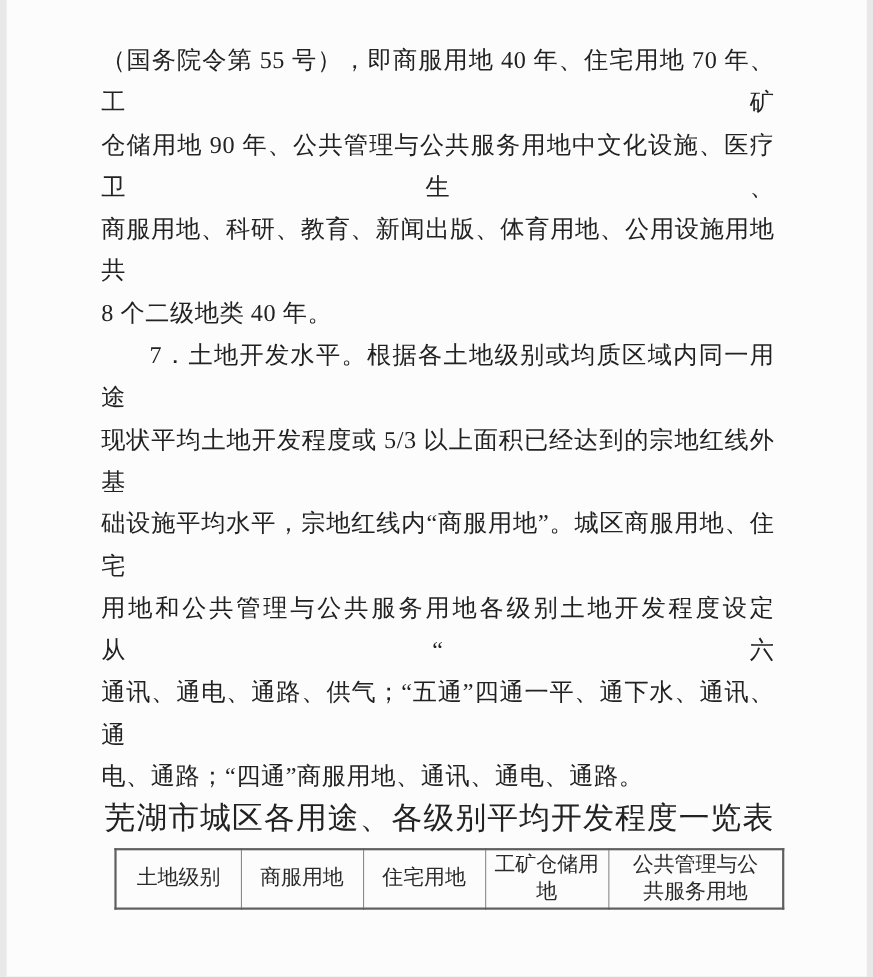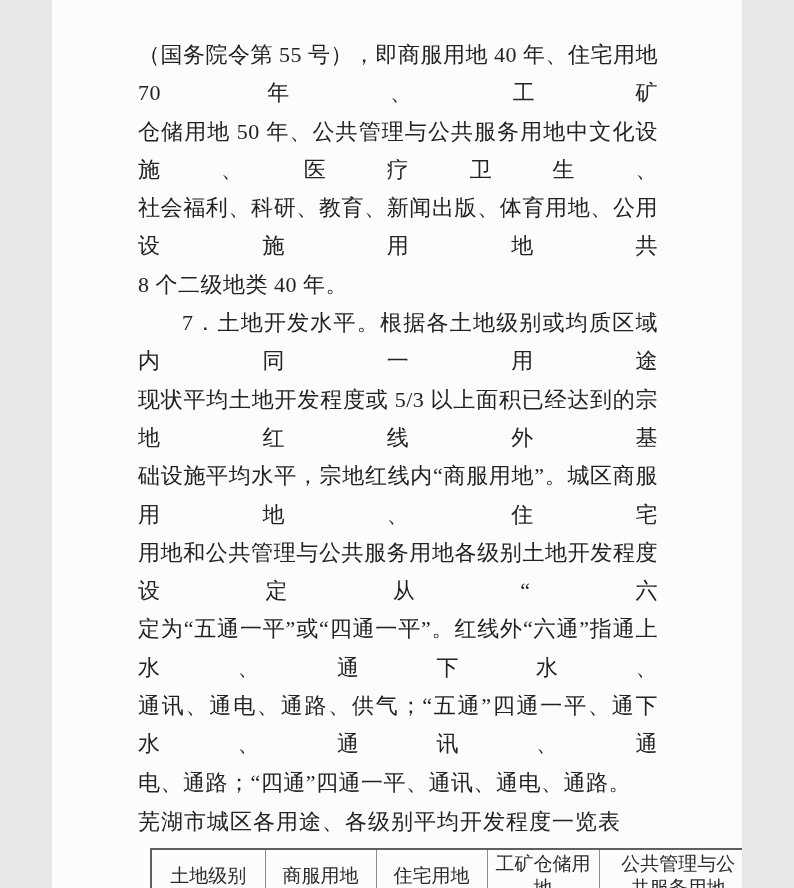--- a/index.html
+++ b/index.html
@@ -2,21 +2,21 @@
 <html><head>
 <meta charset="utf-8">
 <style>
   html, body {
     margin: 0;
     padding: 0;
     background: #e8e8e8;
   }
   .page {
     position: relative;
-    width: 690px;
+    width: 782px;
     height: 888px;
     margin: 0 auto;
     background: #fcfcfc;
     color: #222;
     font-family: "Liberation Serif", "DejaVu Serif", serif;
     overflow: hidden;
     box-sizing: border-box;
     padding: 36px 84px 0 86px;
   }
   .para { margin: 0; }
@@ -26,23 +26,23 @@
     letter-spacing: 0.5px;
     text-align: justify;
     white-space: normal;
   }
   .doc-line.just {
     text-align-last: justify;
     -moz-text-align-last: justify;
   }
   .doc-line.indent { text-indent: 2em; }
   .table-title {
-    font-size: 22px;
+    font-size: 28px;
     line-height: 36px;
-    text-align: left;
+    text-align: right;
     margin-top: 2px;
     letter-spacing: 1px;
   }
   table.dev-table {
     border-collapse: collapse;
     table-layout: fixed;
     width: 607px;
     margin-left: 12px;
     margin-top: 8px;
     border: 2px solid #5f5f5f;
@@ -63,33 +63,32 @@
     white-space: pre-line;
   }
 </style>
 </head>
 <body>
 
 <div class="page">
 
   <div class="para">
     <div class="doc-line just">（国务院令第 55 号），即商服用地 40 年、住宅用地 70 年、工矿</div>
-    <div class="doc-line just">仓储用地 50 年、公共管理与公共服务用地中文化设施、医疗卫生、</div>
-    <div class="doc-line just">社会福利、科研、教育、新闻出版、体育用地、公用设施用地共</div>
+    <div class="doc-line just">仓储用地 90 年、公共管理与公共服务用地中文化设施、医疗卫生、</div>
+    <div class="doc-line just">商服用地、科研、教育、新闻出版、体育用地、公用设施用地共</div>
     <div class="doc-line">8 个二级地类 40 年。</div>
   </div>
 
   <div class="para">
     <div class="doc-line just indent">7．土地开发水平。根据各土地级别或均质区域内同一用途</div>
     <div class="doc-line just">现状平均土地开发程度或 5/3 以上面积已经达到的宗地红线外基</div>
     <div class="doc-line just">础设施平均水平，宗地红线内“商服用地”。城区商服用地、住宅</div>
     <div class="doc-line just">用地和公共管理与公共服务用地各级别土地开发程度设定从“六</div>
-    <div class="doc-line just">定为“五通一平”或“四通一平”。红线外“六通”指通上水、通下水、</div>
     <div class="doc-line just">通讯、通电、通路、供气；“五通”四通一平、通下水、通讯、通</div>
-    <div class="doc-line">电、通路；“四通”四通一平、通讯、通电、通路。</div>
+    <div class="doc-line">电、通路；“四通”商服用地、通讯、通电、通路。</div>
   </div>
 
   <div class="table-title">芜湖市城区各用途、各级别平均开发程度一览表</div>
 
   <table class="dev-table">
     <colgroup>
       <col style="width:114px">
       <col style="width:111px">
       <col style="width:111px">
       <col style="width:112px">

